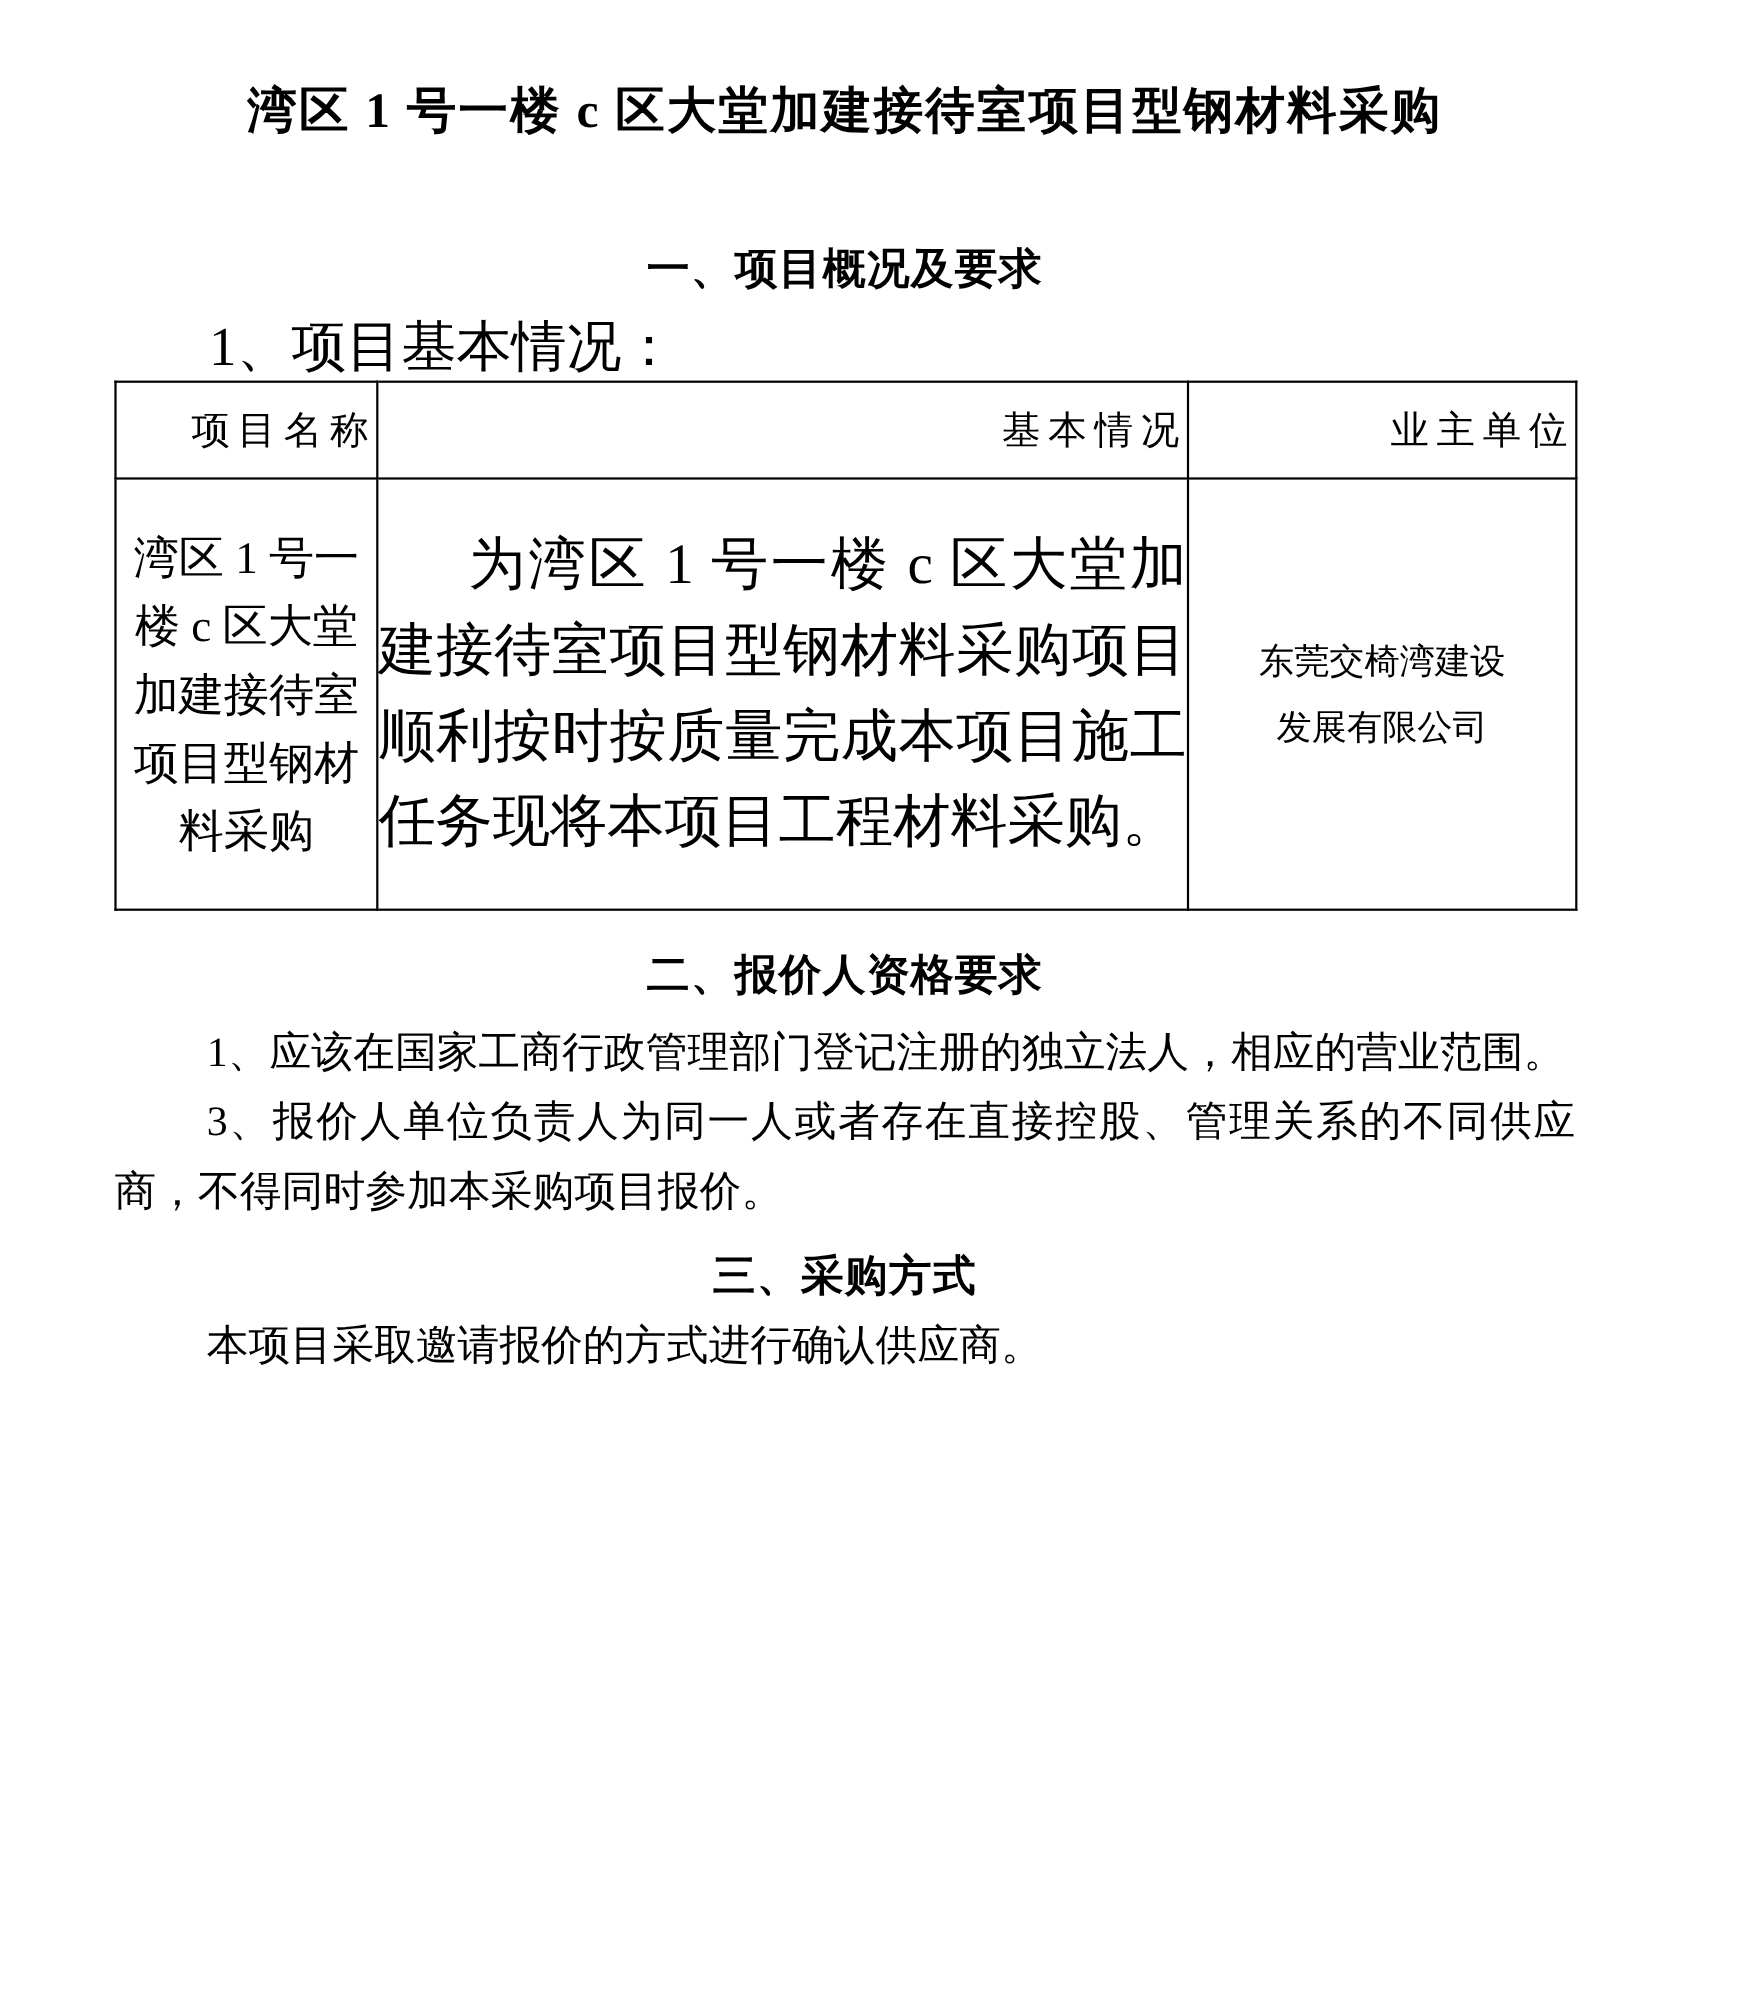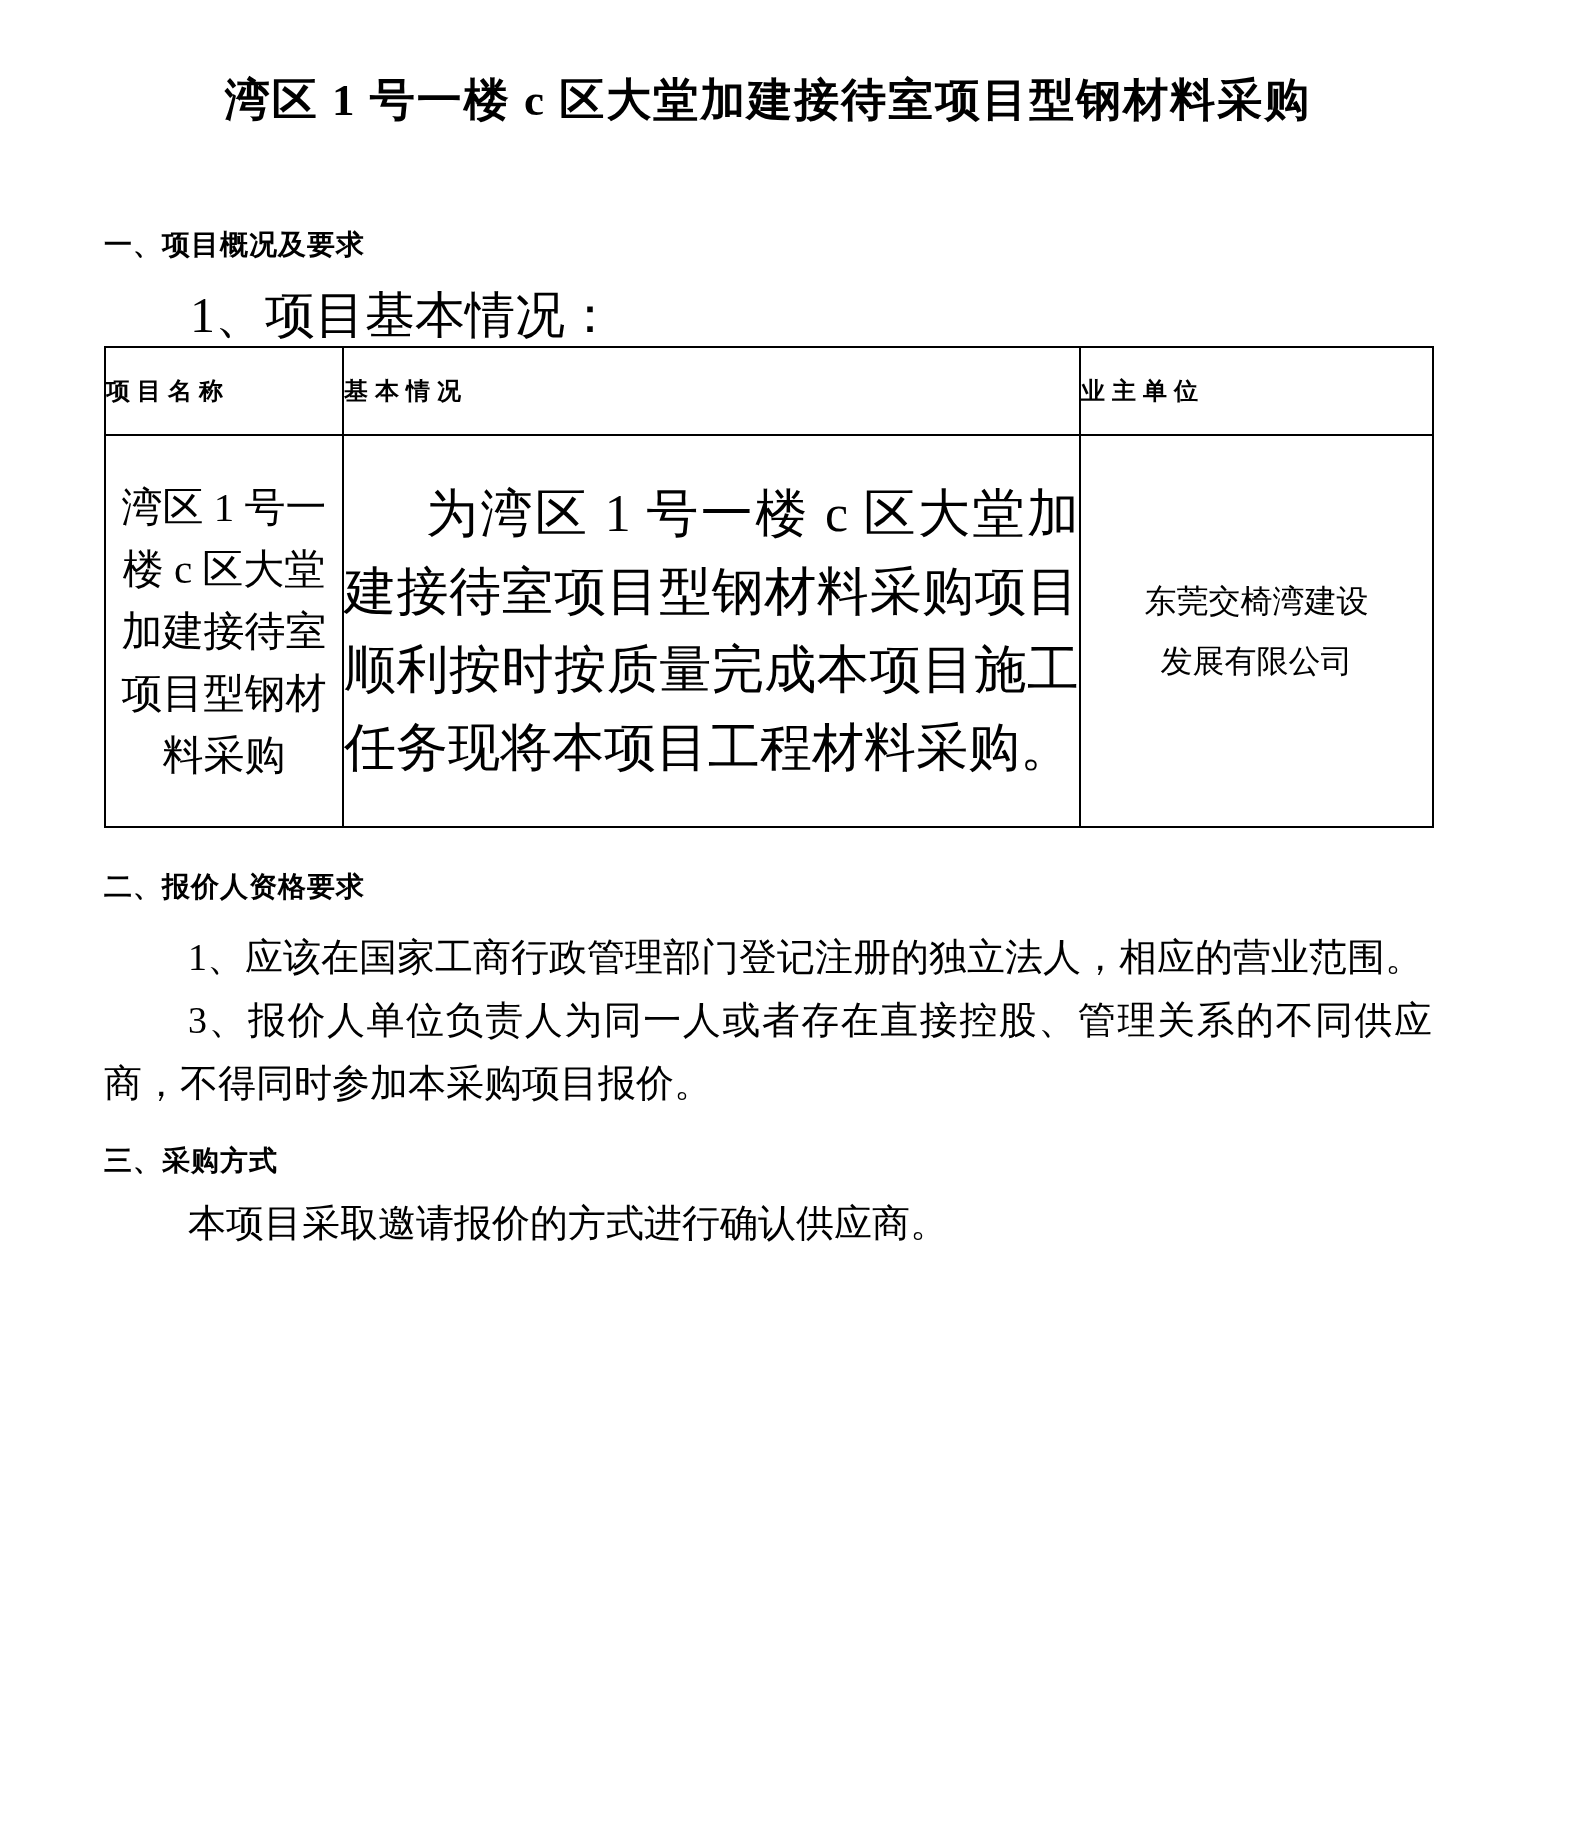--- a/index.html
+++ b/index.html
@@ -23,25 +23,26 @@
     padding-top: 58px;
     font-size: 45px;
     font-weight: bold;
     line-height: 84px;
     text-align: center;
     letter-spacing: 2px;
   }
   
   .section-heading {
     font-family: "Liberation Sans", "DejaVu Sans", sans-serif;
-    font-size: 28px;
+    font-size: 39px;
     font-weight: bold;
     line-height: 46px;
     margin: 0;
     letter-spacing: 1px;
+    text-align: center;
   }
   #heading-1 { margin-top: 80px; }
   #heading-2 { margin-top: 36px; }
   #heading-3 { margin-top: 14px; line-height: 63px; }
   
   .sub-line {
     font-size: 50px;
     line-height: 46px;
     margin-top: 24px;
     text-indent: 86px;
@@ -55,24 +56,23 @@
   }
   .info-table th,
   .info-table td {
     border: 2px solid #000000;
     font-weight: normal;
     padding: 0;
     vertical-align: middle;
   }
   .info-table thead th {
     height: 86px;
-    font-size: 24px;
+    font-size: 35px;
     letter-spacing: 7px;
-    text-align: left;
-    font-weight: bold;
+    text-align: right;
   }
   .cell-project-name {
     height: 390px;
     font-size: 41px;
     line-height: 62px;
     text-align: center;
     white-space: pre-line;
   }
   .cell-basic-info {
     font-size: 52px;

